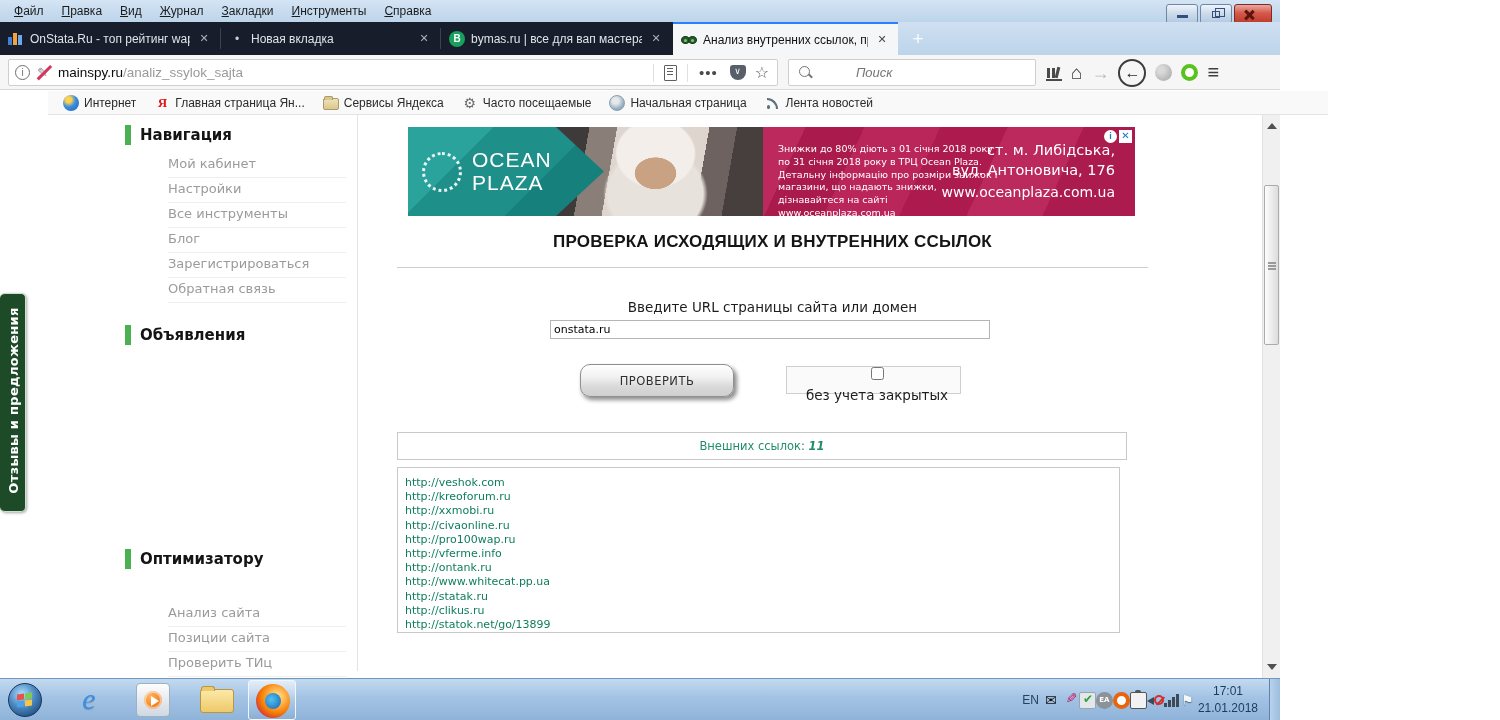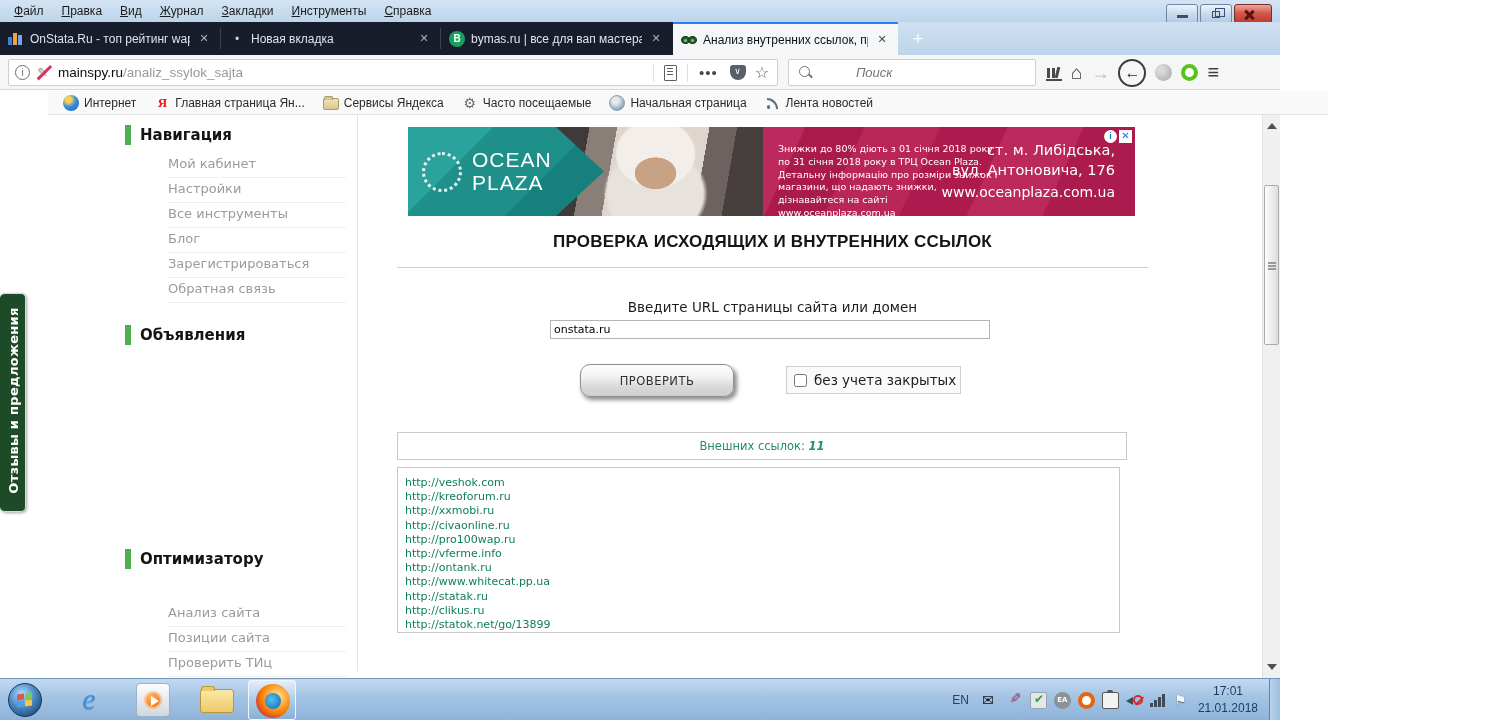--- a/index.html
+++ b/index.html
@@ -131,21 +131,21 @@
   .ad-i { width:13px; height:13px; background:#fff; color:#1a73c9; border-radius:50%; font-size:9px; font-weight:bold; text-align:center; line-height:13px; }
   .ad-x { width:13px; height:13px; background:#fff; color:#1a73c9; font-size:10px; text-align:center; line-height:12px; }
 
   .page-title { position:absolute; left:397px; top:117px; width:751px; text-align:center; font-size:17px; font-weight:bold; color:#151515; letter-spacing:.2px; }
   .page-hr { position:absolute; left:397px; top:152px; width:751px; border-top:1px solid #cdcdcd; }
   .form-label { position:absolute; left:397px; top:184px; width:751px; text-align:center; font-size:13.5px; color:#1d1d1d; font-family:"DejaVu Sans",sans-serif; }
   .url-input { position:absolute; left:550px; top:205px; width:440px; height:19px; border:1px solid #b5b5b5; font-size:11px; color:#000; padding:1px 3px; font-family:"DejaVu Sans",sans-serif; background:#fff; }
   .check-btn { position:absolute; left:580px; top:249px; width:154px; height:33px; border:1px solid #8f8f8f; border-radius:10px;
      background:linear-gradient(#ffffff,#f0f0f0 40%,#d9d9d9 70%,#cfcfcf); box-shadow:2.5px 3px 4px rgba(0,0,0,.45);
      font-size:11.5px; color:#2f2f2f; letter-spacing:.5px; font-family:"DejaVu Sans",sans-serif; }
-  .chk-box { position:absolute; left:786px; top:251px; width:175px; height:28px; background:#fafafa; border:1px solid #cfcfcf; display:flex; align-items:center; gap:7px; padding-left:7px; }
+  .chk-box { position:absolute; left:786px; top:251px; width:175px; height:28px; background:#fafafa; border:1px solid #cfcfcf; display:flex; align-items:center; gap:7px; padding-left:7px;flex-direction:column; }
   .chk-box input { width:13px; height:13px; }
   .chk-box label { font-size:13.5px; color:#1d1d1d; font-family:"DejaVu Sans",sans-serif; }
 
   .res-head { position:absolute; left:397px; width:730px; height:28px; border:1px solid #c9c9c9; background:#fff; text-align:center; line-height:27px; font-size:11.5px; color:#218e68; font-family:"DejaVu Sans",sans-serif; }
   .res-head b { font-style:italic; }
   .links-box { position:absolute; left:397px; top:352px; width:723px; height:166px; border:1px solid #c9c9c9; background:#fff; padding:8px 0 0 7px; }
   .link-line { font-size:11px; color:#0e7e5d; line-height:14.2px; font-family:"DejaVu Sans",sans-serif; cursor:pointer; }
 
   
   .scrollbar { position:absolute; right:0; top:0; width:18px; height:563px; background:#f0f0f0; border-left:1px solid #e2e2e2; }
@@ -170,21 +170,21 @@
   .wmp { background:linear-gradient(#fdfdfd,#cfd8e2); border:1px solid #9fb0c1; border-radius:4px; }
   .wmp::after { content:""; position:absolute; left:7px; top:7px; width:18px; height:18px; border-radius:50%; background:radial-gradient(circle at 35% 30%,#ffb25e,#ef7d1a 70%); box-shadow:inset 0 0 0 2px rgba(255,255,255,.5); }
   .wmp::before { content:""; position:absolute; z-index:2; left:14px; top:12px; border-left:8px solid #fff; border-top:5px solid transparent; border-bottom:5px solid transparent; }
   .folder { background:linear-gradient(#fce9a8,#edc96a); border:1px solid #b9973f; border-radius:3px; margin-top:6px; height:24px; }
   .folder::before { content:""; position:absolute; left:0; top:-4px; width:12px; height:4px; background:#edc96a; border:1px solid #b9973f; border-bottom:none; border-radius:3px 3px 0 0; }
   .ff-btn { position:absolute; left:248px; top:1px; width:48px; height:40px; border:1px solid #f0f6fc; border-radius:3px; background:linear-gradient(rgba(255,255,255,.55),rgba(255,255,255,.15) 50%,rgba(120,160,200,.25)); }
   .ff-icon { position:absolute; left:7px; top:3px; width:34px; height:34px; border-radius:50%;
      background:radial-gradient(circle at 62% 38%, #ffe082 6%, #ffb24d 28%, #f57c00 55%, #c2185b 88%, #7b1fa2); }
   .ff-icon::after { content:""; position:absolute; left:9px; top:9px; width:16px; height:16px; border-radius:50%; background:radial-gradient(circle at 40% 40%, #4fc3f7, #1a5fa8); }
 
-  .tray { position:absolute; right:22px; top:0; height:42px; display:flex; align-items:center; gap:7px; }
+  .tray { position:absolute; right:22px; top:0; height:42px; display:flex; align-items:center; }
   .tray-lang { font-size:12px; color:#27405c; margin-right:6px; }
   .ticon { width:17px; height:17px; position:relative; font-family:"DejaVu Sans",sans-serif; }
   .t-mail { color:#111; font-size:14px; line-height:17px; }
   .t-pen { color:#c2185b; font-size:14px; line-height:17px; transform:rotate(90deg); }
   .t-card { background:#e3e7ec; border:1px solid #9aa4ae; border-radius:2px; }
   .t-card::after { content:"\2714"; position:absolute; left:3px; top:-1px; color:#2ea336; font-size:12px; }
   .t-ea { background:#8b9298; border-radius:50%; color:#fff; font-size:7px; font-weight:bold; text-align:center; line-height:17px; }
   .t-ring { border:4px solid #e8650d; border-radius:50%; background:#fff; }
   .t-clip { background:#f2f2f2; border:1.5px solid #555; border-radius:2px; }
   .t-clip::after { content:""; position:absolute; left:4px; top:-3px; width:6px; height:3px; background:#555; border-radius:2px 2px 0 0; }

